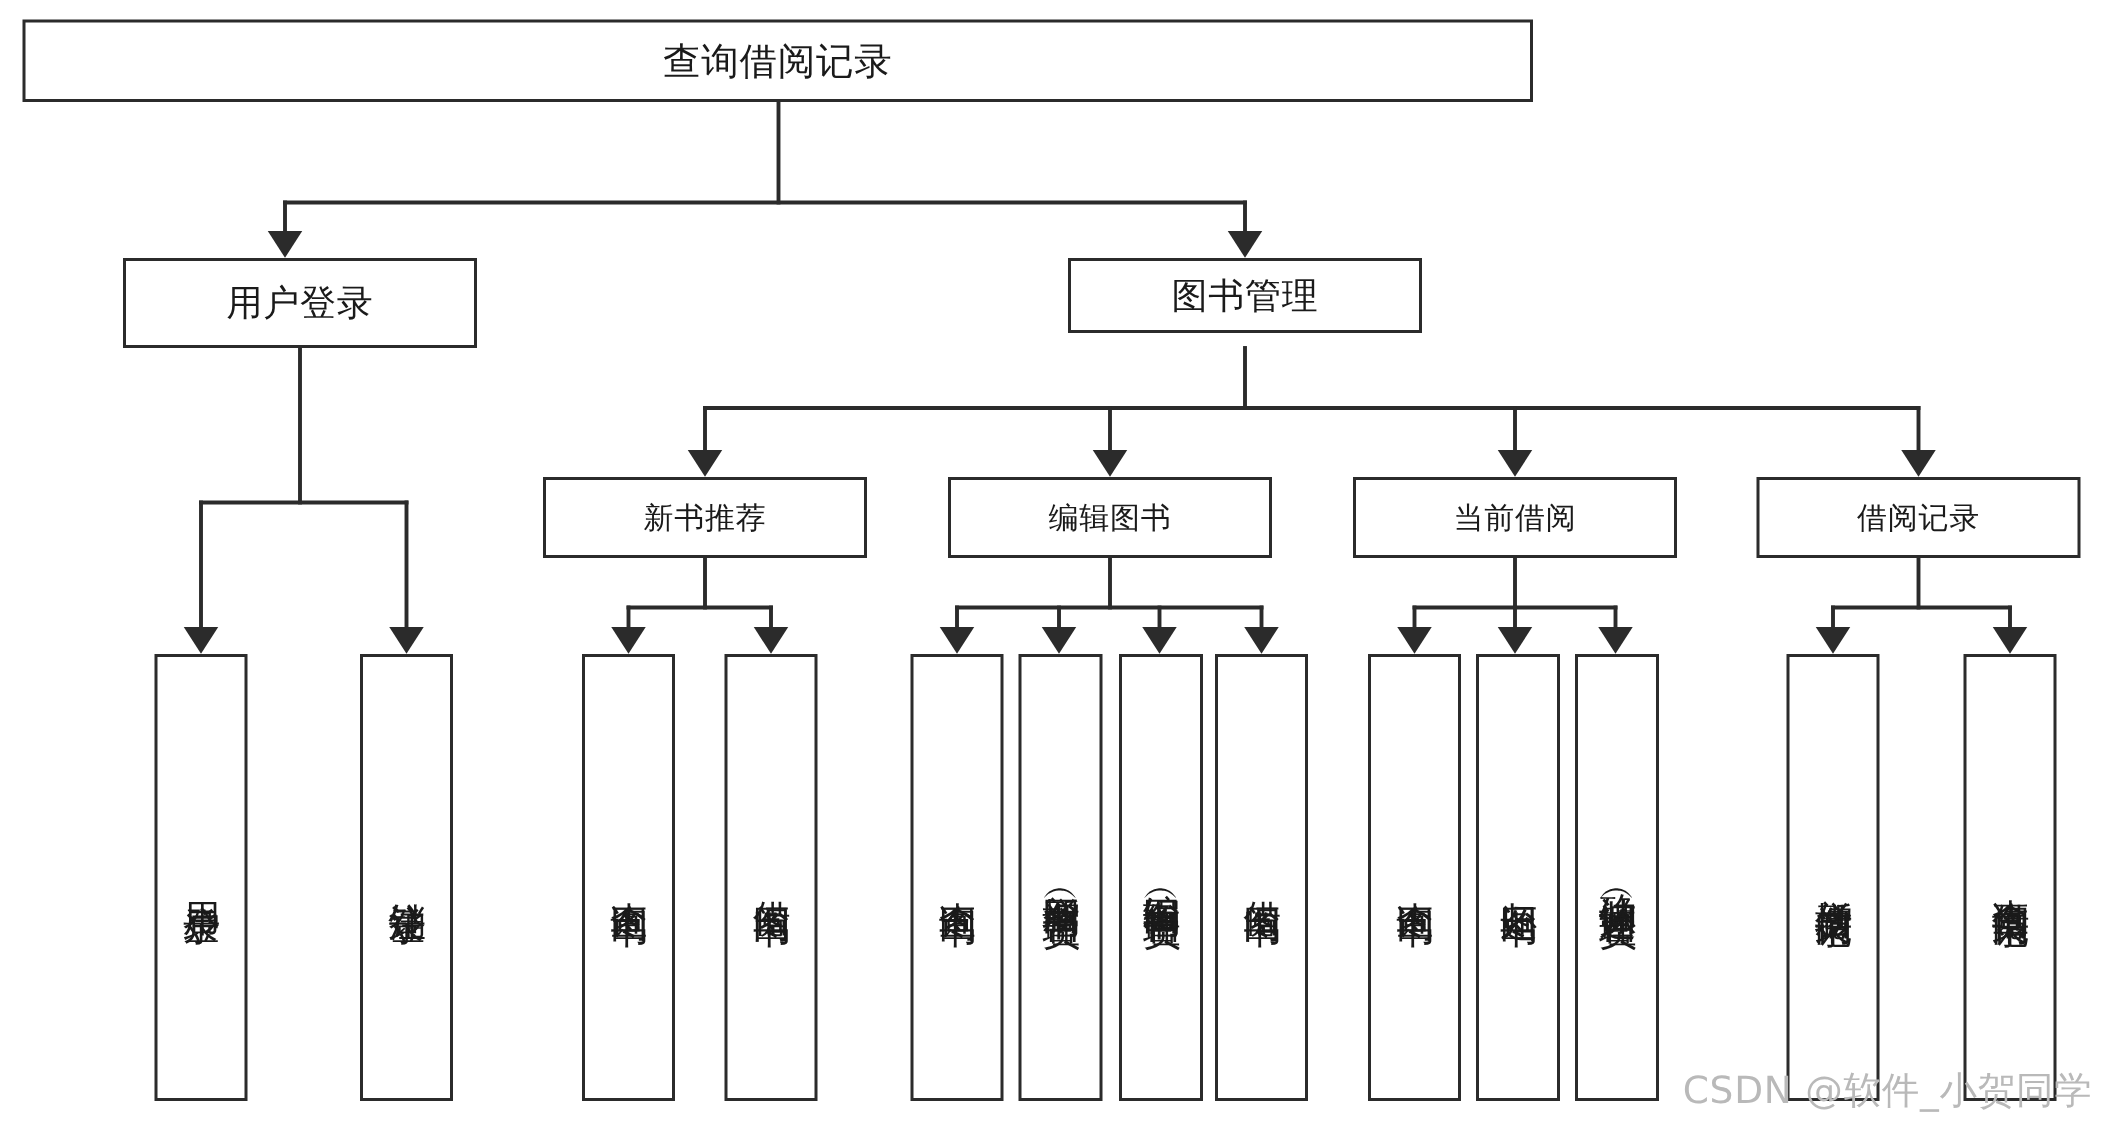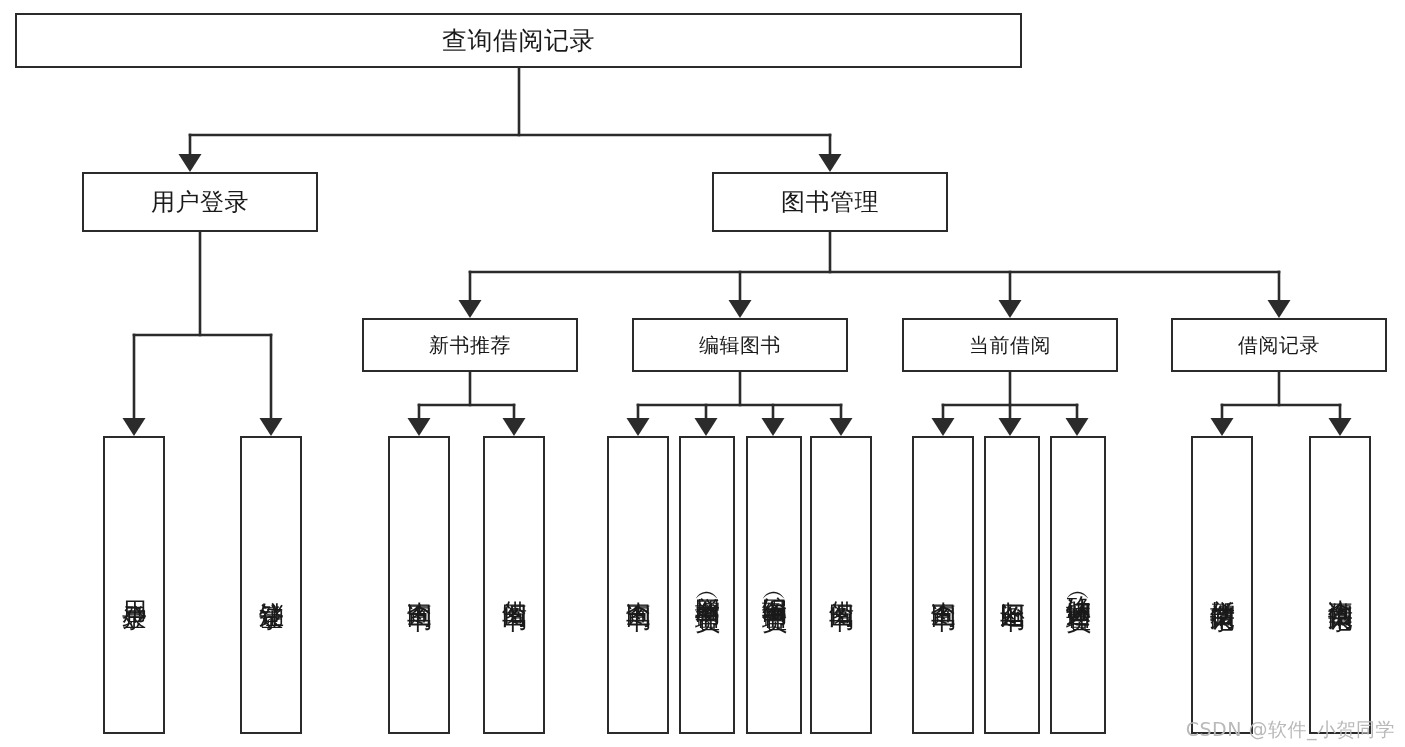--- a/index.html
+++ b/index.html
@@ -63,21 +63,21 @@
     font-size: 25px;
     line-height: 1.12;
     letter-spacing: 2px;
     white-space: nowrap;
     max-height: 100%;
   }
   .watermark {
     position: absolute;
     right: 10px;
     bottom: 4px;
-    font-size: 19px;
+    font-size: 25px;
     color: #b9b9b9;
     letter-spacing: 0.5px;
     z-index: 5;
     white-space: nowrap;
   }
 </style>
 </head>
 <body>
 
 <div id="diagram-root">
@@ -132,21 +132,21 @@
     </g>
   </svg>
 
   <div class="node root" style="left:15px; top:13px; width:1007px; height:55px;">
     <span class="label">查询借阅记录</span>
   </div>
 
   <div class="node level1" style="left:82px; top:172px; width:236px; height:60px;">
     <span class="label">用户登录</span>
   </div>
-  <div class="node level1" style="left:712px; top:172px; width:236px; height:60px;">
+  <div class="node level1" style="left:712px; top:172px; width:236px; height:50px;">
     <span class="label">图书管理</span>
   </div>
 
   <div class="node level2" style="left:362px; top:318px; width:216px; height:54px;">
     <span class="label">新书推荐</span>
   </div>
   <div class="node level2" style="left:632px; top:318px; width:216px; height:54px;">
     <span class="label">编辑图书</span>
   </div>
   <div class="node level2" style="left:1171px; top:318px; width:216px; height:54px;">

